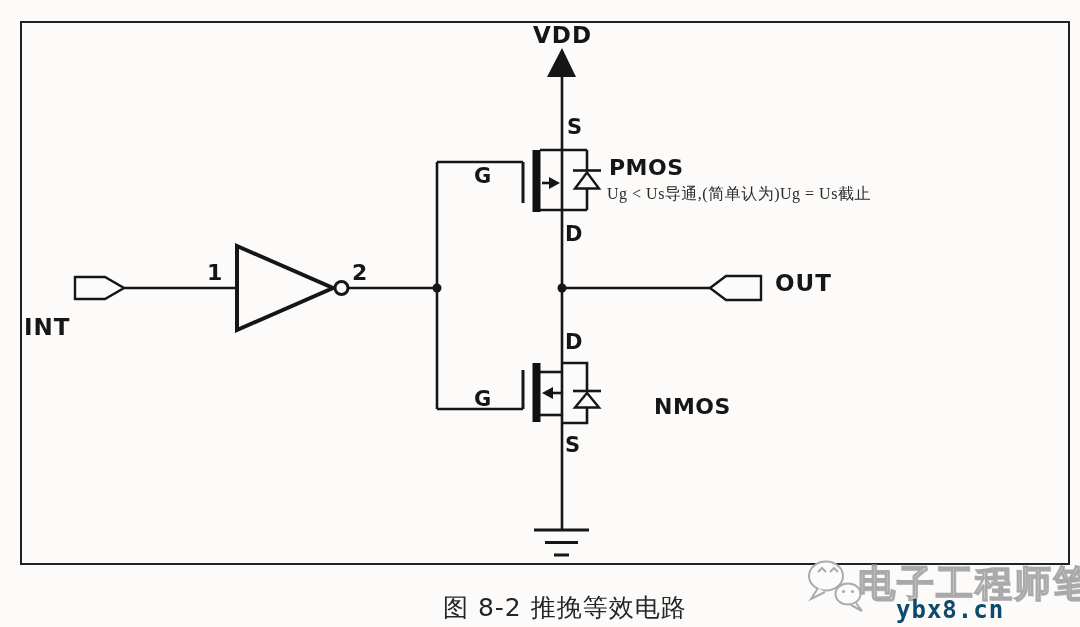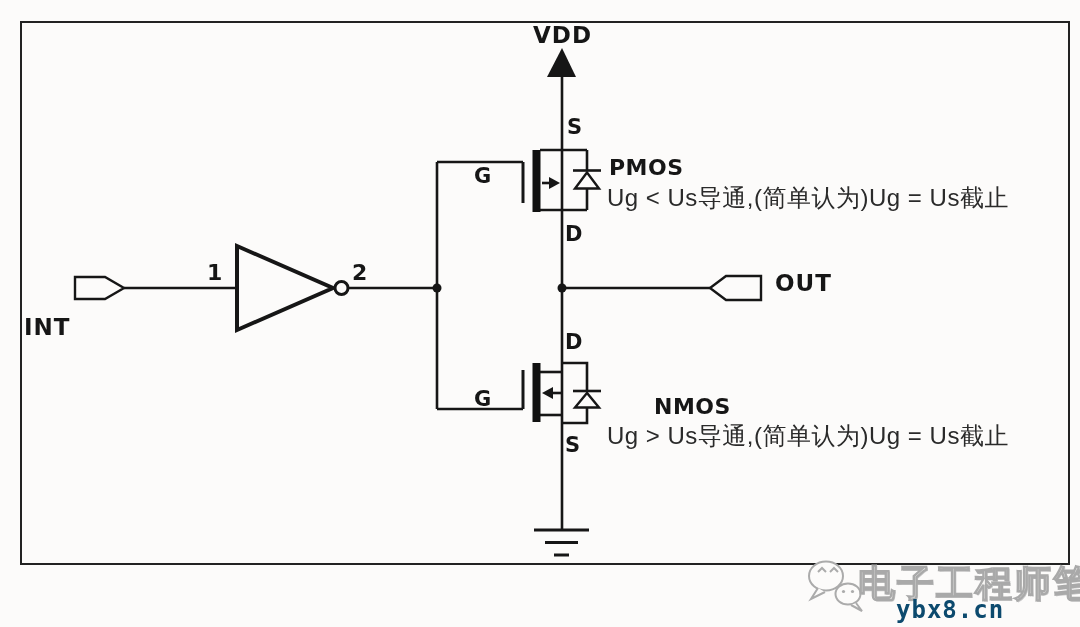--- a/index.html
+++ b/index.html
@@ -13,22 +13,22 @@
     position:absolute;left:20px;top:21px;width:1046px;height:540px;
     border:2px solid #222222;background:transparent;
   }
   svg.circuit{position:absolute;left:0;top:0;width:1080px;height:627px;}
   .lbl{position:absolute;white-space:nowrap;line-height:1;color:#161616;}
   .pin{font-size:21px;font-weight:600;}
   .io{font-size:23px;font-weight:600;letter-spacing:1px;}
   .devname{font-size:22px;font-weight:600;letter-spacing:0.5px;text-align:center;}
   .node-num{font-size:22px;font-weight:600;}
   .note{
-    font-size:24px;letter-spacing:0.5px;color:#2a2a2a;
-    font-family:Liberation Sans, sans-serif;
+    font-size:16px;letter-spacing:0.5px;color:#2a2a2a;
+    font-family:Liberation Serif, serif;
   }
   .caption{
     position:absolute;left:443px;top:591px;font-size:25px;color:#252525;
     letter-spacing:1px;white-space:nowrap;
   }
   .wm-text{
     position:absolute;left:858px;top:559px;font-size:37px;font-weight:700;
     letter-spacing:2px;white-space:nowrap;
     color:#f6f5f3;
     -webkit-text-stroke:1.2px #a9a9a9;
@@ -136,20 +136,20 @@
   <div class="lbl pin" style="left:474px;top:166px;">G</div>
   <div class="lbl pin" style="left:565px;top:224px;">D</div>
   <div class="lbl devname" style="left:609px;top:157px;">PMOS</div>
   <div class="lbl note" style="left:607px;top:186px;">Ug &lt; Us导通,(简单认为)Ug = Us截止</div>
 
   <div class="lbl io" style="left:775px;top:272px;">OUT</div>
 
   <div class="lbl pin" style="left:565px;top:332px;">D</div>
   <div class="lbl pin" style="left:474px;top:389px;">G</div>
   <div class="lbl devname" style="left:607px;top:396px;margin-left:47px;">NMOS</div>
-  <div class="lbl note" style="left:607px;top:424px;">Ug &gt; Us导通,(简单认为)Ug = Us截止</div>
   <div class="lbl pin" style="left:565px;top:435px;">S</div>
 
+  <div class="caption">图 8-2 推挽等效电路</div>
 
   <div class="wm-text">电子工程师笔记</div>
   <div class="wm-url">ybx8.cn</div>
 
 </div>
 
 </body></html>

